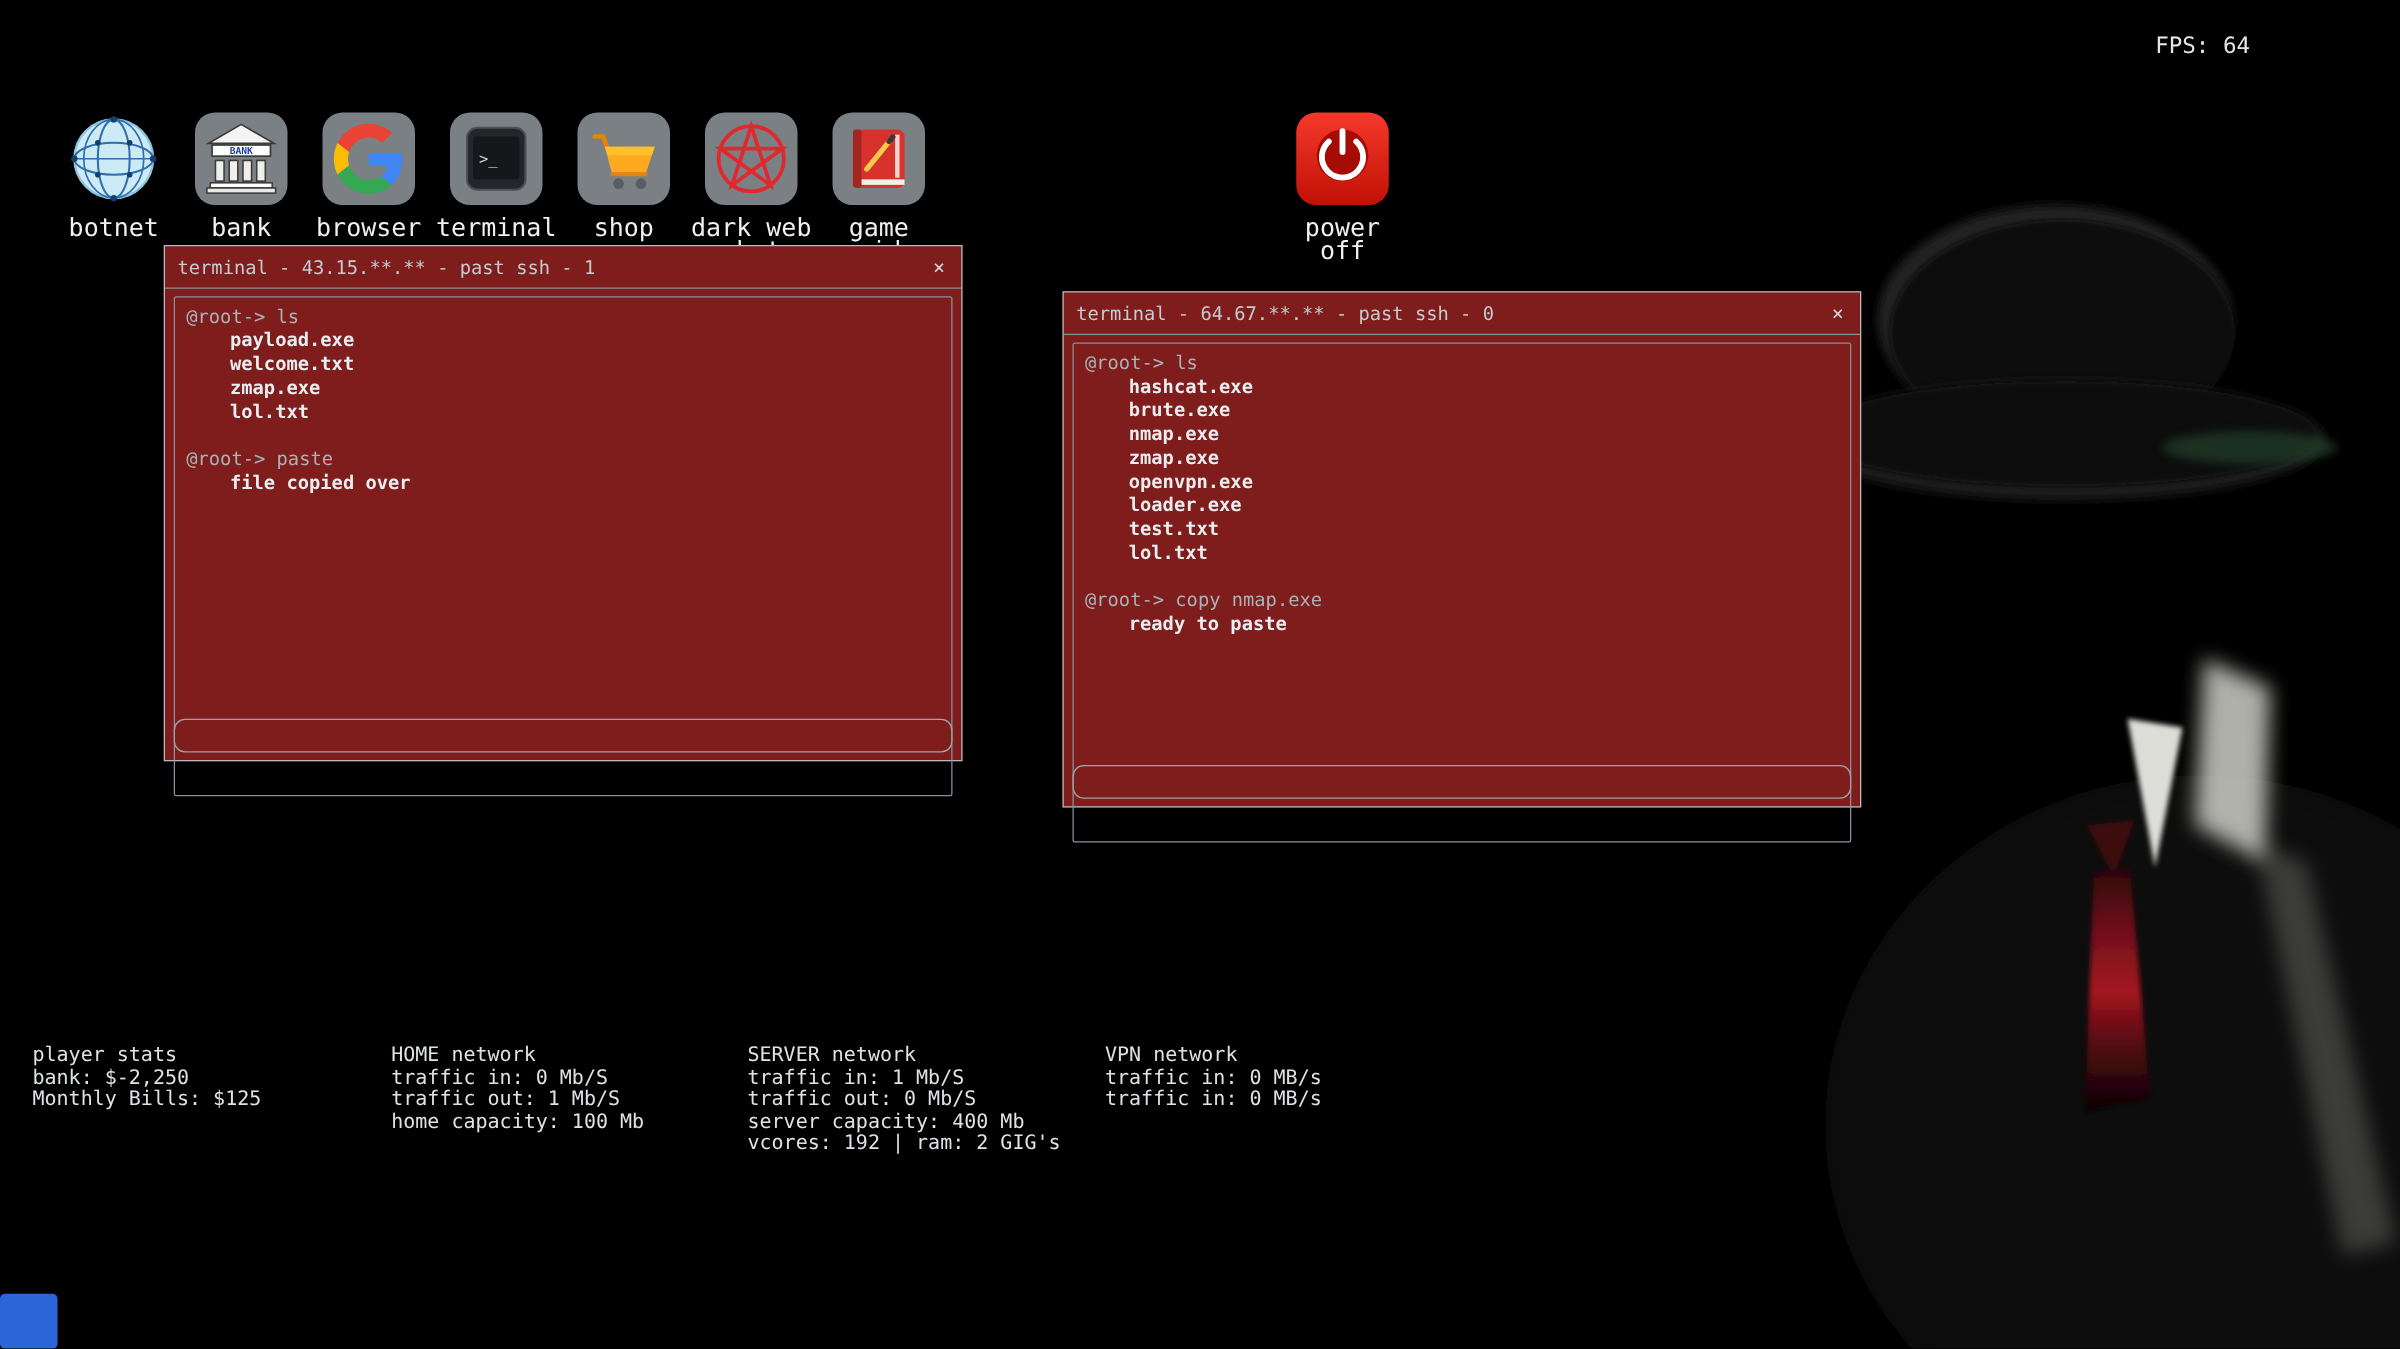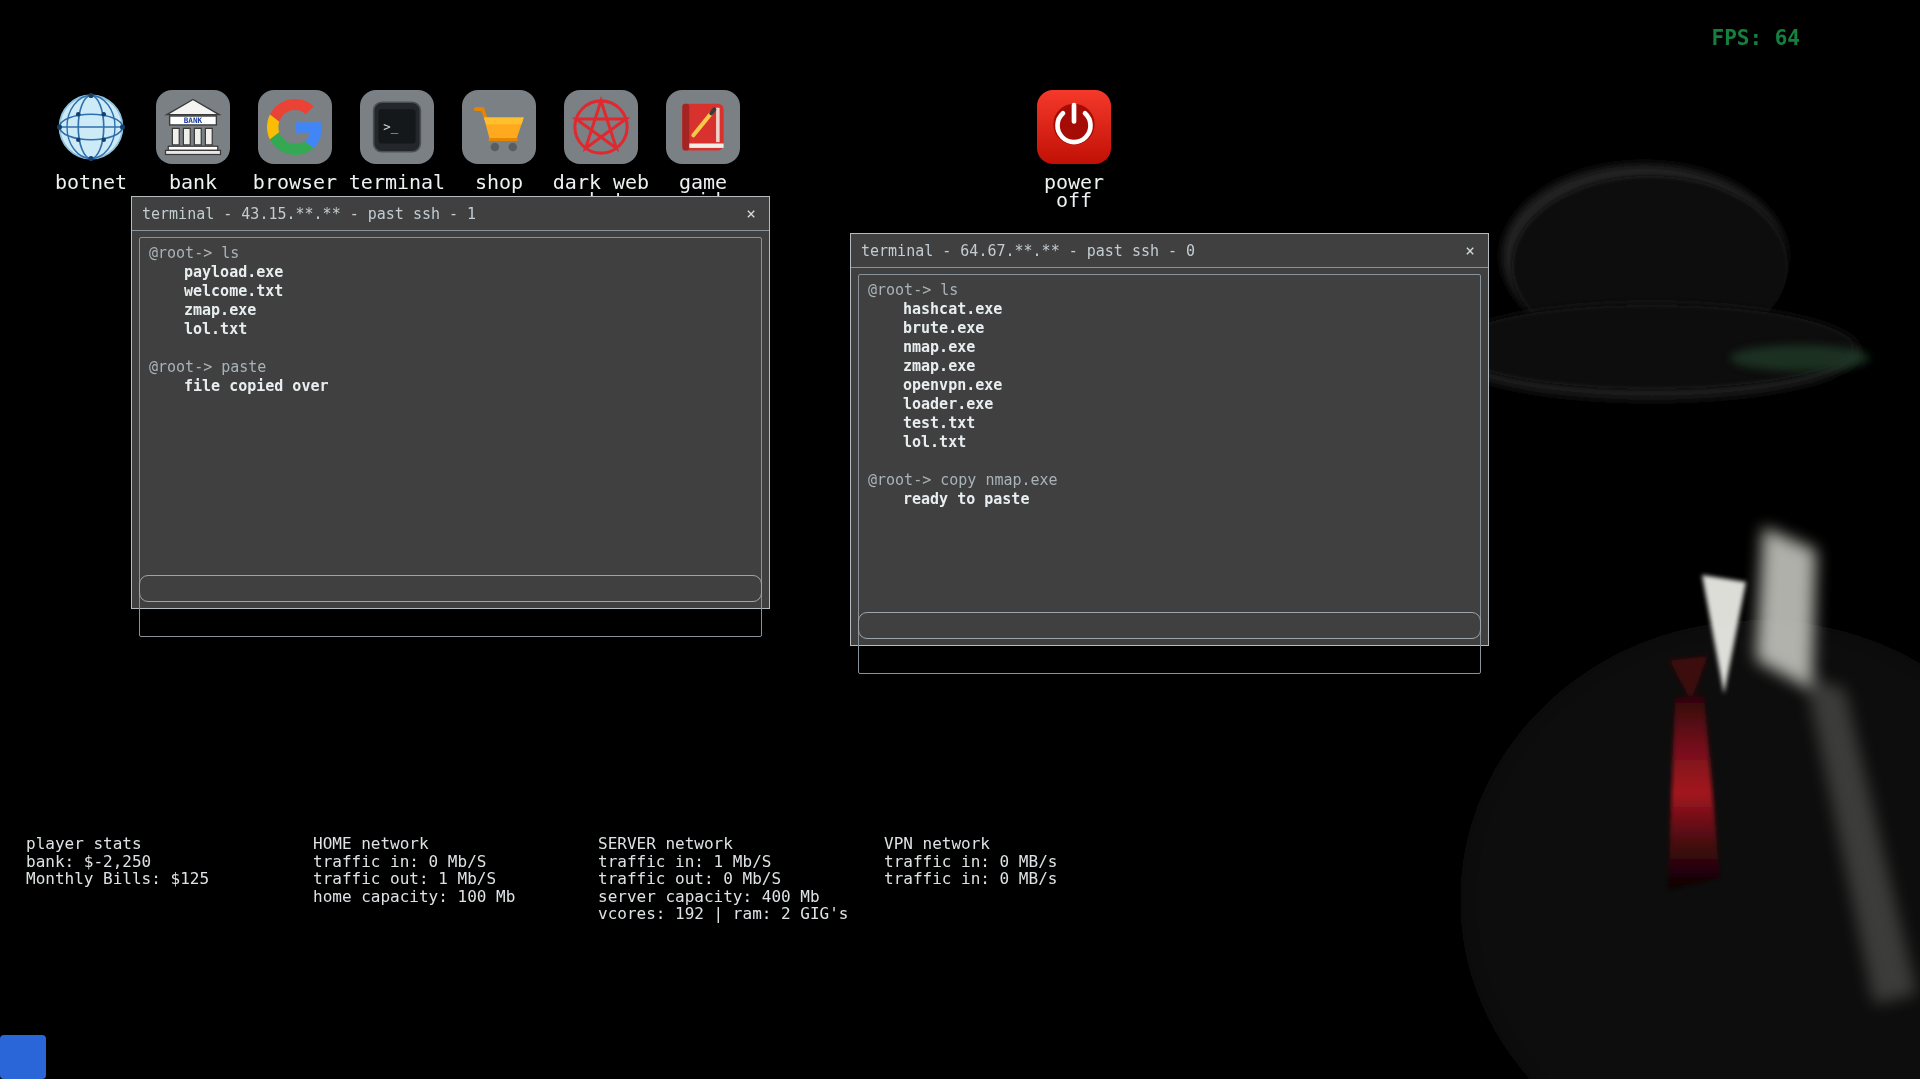--- a/index.html
+++ b/index.html
@@ -2,31 +2,31 @@
 <html><head>
 <meta charset="utf-8">
 <style>
   * { margin:0; padding:0; box-sizing:border-box; }
   html,body { background:#000; }
   body { font-family:"DejaVu Sans Mono","Liberation Mono",monospace; }
   .stage { position:relative; width:1920px; height:1079px; background:#000; overflow:hidden; }
 
   .bgfig { position:absolute; left:1380px; top:60px; width:540px; height:1019px; z-index:0; }
 
-  .fps { position:absolute; top:26px; right:120px; color:#15803d; font-size:21px; z-index:3;font-weight:bold; }
+  .fps { position:absolute; top:26px; right:120px; color:#e5e5e5; font-size:18px; z-index:3; }
 
   .dock { position:absolute; left:40px; top:54px; display:flex; z-index:3; }
   .dock-item { width:102px; display:flex; flex-direction:column; align-items:center; cursor:pointer;margin-top:36px; }
   .power-item { position:absolute; left:1023px; top:54px; z-index:3; }
   .tile { width:74px; height:74px; border-radius:16px; background:#7b8084; display:flex; align-items:center; justify-content:center; overflow:hidden; }
   .tile.clear { background:transparent; }
   .tile.red { background:linear-gradient(180deg,#f5392b,#c11006); }
   .dock-label { margin-top:9px; color:#eef1f2; font-size:20px; line-height:18px; text-align:center; max-width:100px; }
 
-  .window { position:absolute; width:639px; height:413px; background:#404040; border:1px solid #b5bcbf; z-index:5; }
+  .window { position:absolute; width:639px; height:413px; background:#7f1d1d; border:1px solid #b5bcbf; z-index:5; }
   .titlebar { height:34px; display:flex; align-items:center; justify-content:space-between; padding:0 10px; border-bottom:1px solid #87929a; cursor:default; }
   .wtitle { color:#c2ccd1; font-size:15px; }
   .wclose { color:#cfd8dc; font-size:16px; cursor:pointer; padding:0 3px; }
   .tcontent { position:absolute; left:7px; right:7px; top:40px; height:400px; border:1px solid #87929a; border-radius:2px; padding:6px 9px; overflow:hidden; }
   .tline { font-size:15px; line-height:19px; color:#a8b3b8; white-space:pre; }
   .tline.bold { font-weight:bold; color:#e8eef0;margin-left:35px; }
   .cmd { position:absolute; left:7px; right:7px; bottom:6px; height:27px; background:transparent; border:1px solid #9ba5aa; border-radius:9px; color:#e8eef0; font:15px "DejaVu Sans Mono","Liberation Mono",monospace; padding:0 10px; outline:none; }
 
   .panel { position:absolute; top:835px; color:#dde2e4; font-size:16px; line-height:17.5px; z-index:3; }
   .ptitle, .pline { white-space:pre; }

